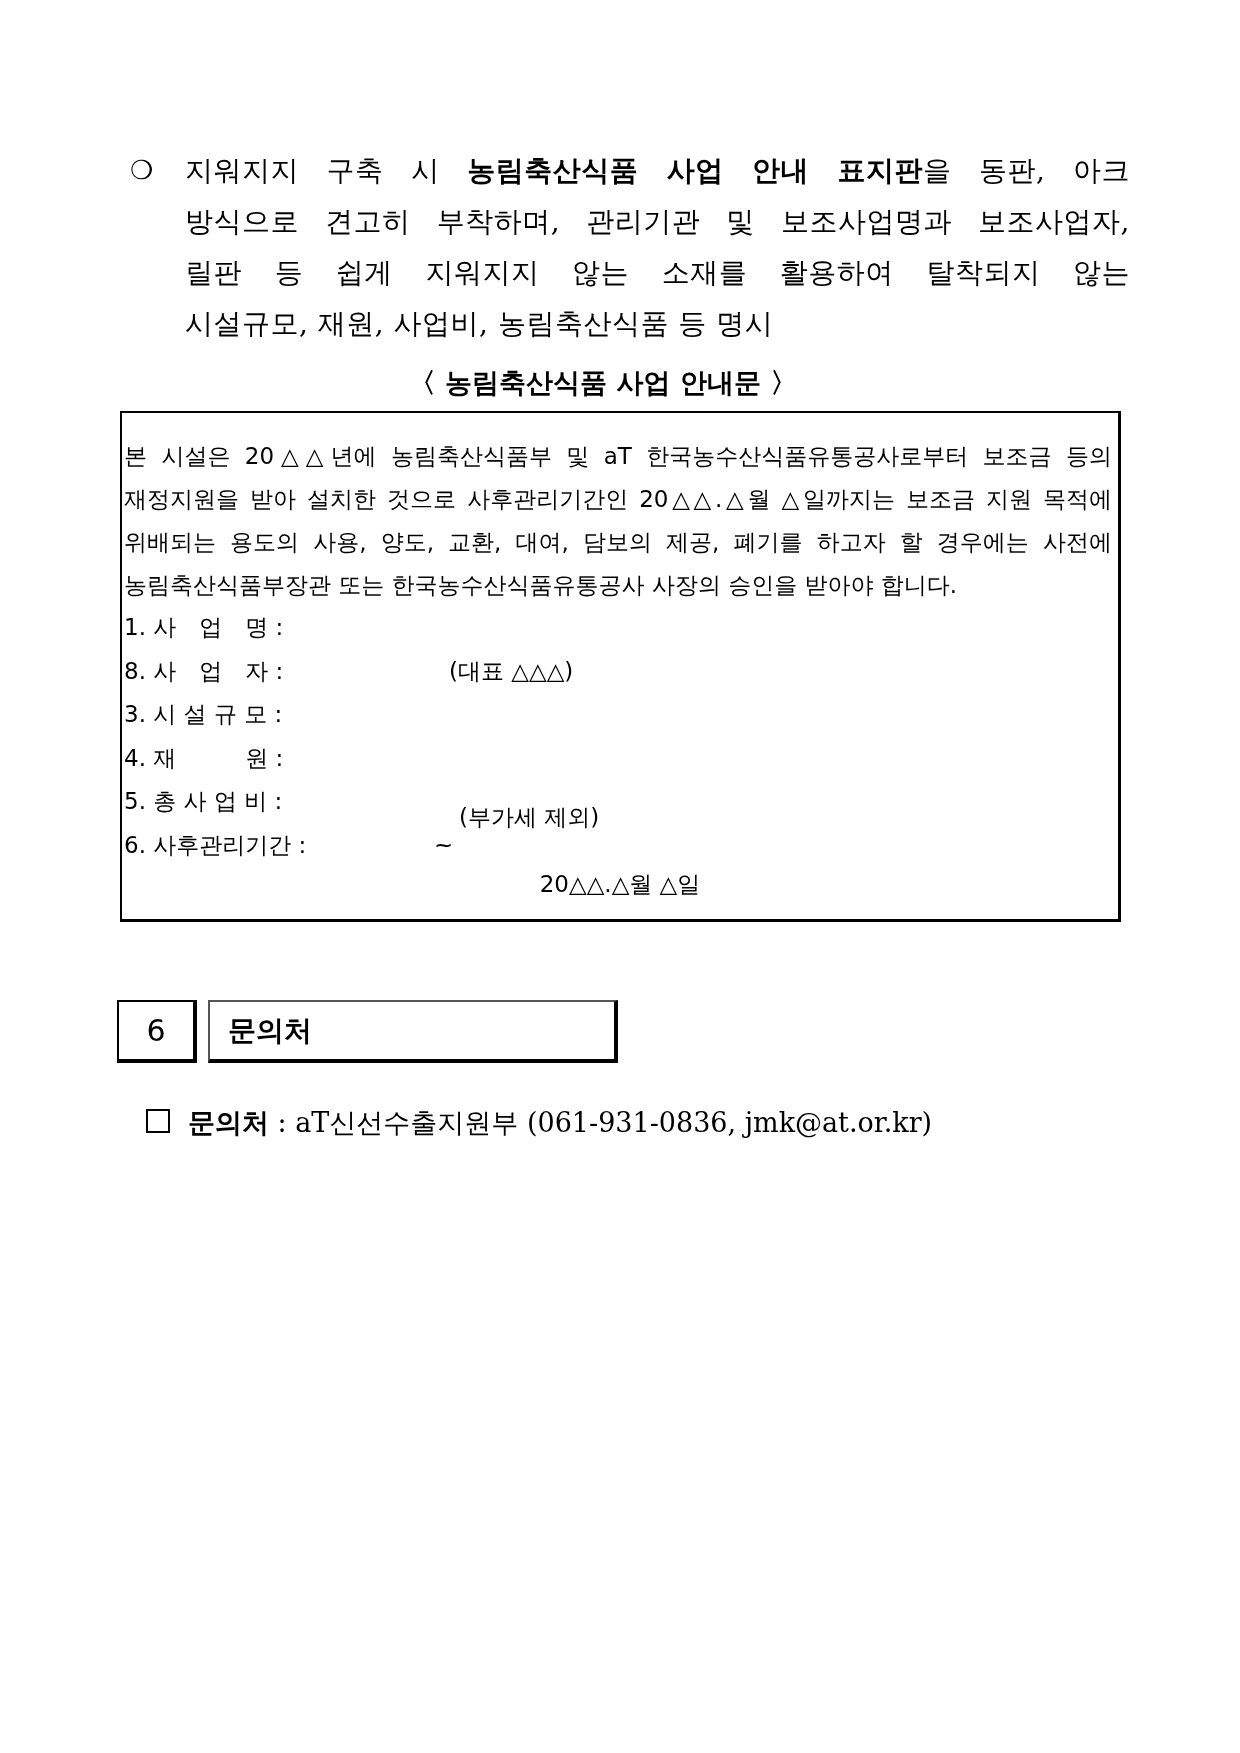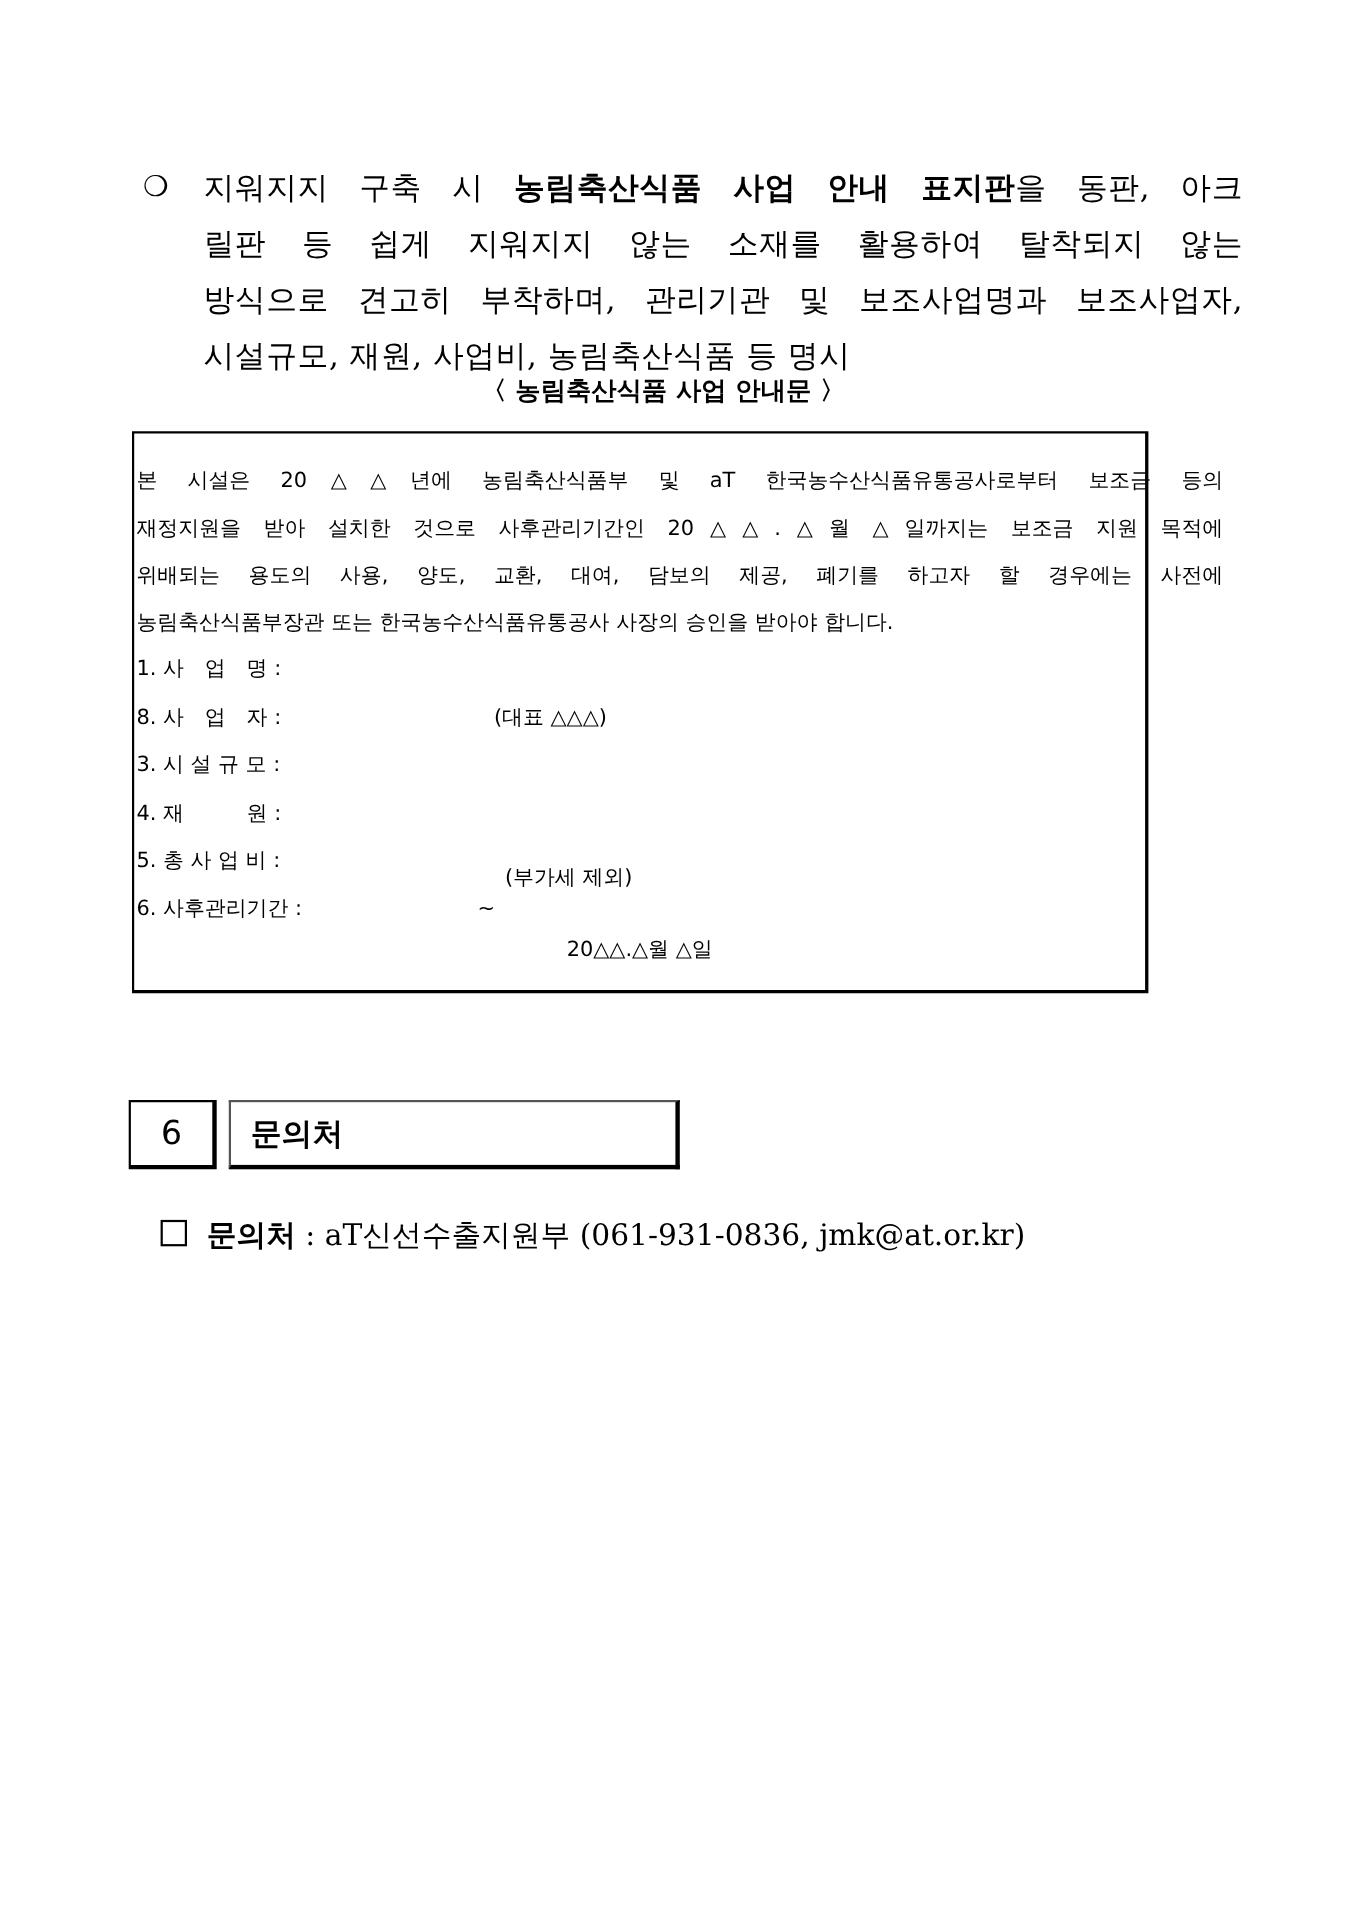--- a/index.html
+++ b/index.html
@@ -8,23 +8,23 @@
   .sans { font-family: "DejaVu Sans", "Liberation Sans", sans-serif; }
 
   
   .bullet-para { position: absolute; left: 130px; top: 145px; width: 1000px; font-size: 28px; line-height: 51px; letter-spacing: 0.5px; }
   .bullet-para .bullet { position: absolute; left: 0; top: 0; font-size: 26px; }
   .bullet-para .lines { margin-left: 55px; }
   .bullet-para .line { display: block; white-space: nowrap; text-align: justify; text-align-last: justify; }
   .bullet-para .line.last { text-align-last: left; }
   .bold { font-weight: bold; }
 
-  .notice-caption { position: absolute; left: 0; width: 1206px; top: 340px; text-align: center; font-size: 23px; font-weight: bold; }
+  .notice-caption { position: absolute; left: 0; width: 1206px; top: 365px; text-align: center; font-size: 27px; font-weight: bold; }
 
-  .notice-box { position: absolute; left: 120px; top: 392px; width: 924px; height: 511px; border: 2px solid #000; border-right-width: 3px; border-bottom-width: 3px; box-sizing: border-box; font-size: 19px; }
+  .notice-box { position: absolute; left: 120px; top: 411px; width: 1001px; height: 511px; border: 2px solid #000; border-right-width: 3px; border-bottom-width: 3px; box-sizing: border-box; font-size: 23px; }
   .notice-body { position: absolute; left: 2px; top: 22px; width: 988px; line-height: 43px; }
   .notice-body .nl { display: block; white-space: nowrap; text-align: justify; text-align-last: justify; }
   .notice-body .nl.last { text-align-last: left; }
   .fields { position: absolute; left: 2px; top: 193px; line-height: 43.5px; }
   .field { position: relative; height: 43.5px; white-space: nowrap; }
   .field .note { position: absolute; top: 0; }
   .notice-date { position: absolute; left: 0; width: 100%; top: 456px; text-align: center; }
   .num-box { position: absolute; left: 117px; top: 1000px; width: 80px; height: 63px; border: 2px solid #000; border-right-width: 4px; border-bottom-width: 4px; box-sizing: border-box; text-align: center; line-height: 57px; font-size: 30px; }
   .title-box { position: absolute; left: 208px; top: 1000px; width: 410px; height: 63px; border: 2px solid #555; border-right: 4px solid #000; border-bottom: 4px solid #000; box-sizing: border-box; line-height: 57px; padding-left: 18px; font-size: 28px; font-weight: bold; }
 
@@ -32,22 +32,22 @@
   .contact .box-icon { display: inline-block; width: 20px; height: 20px; border: 2px solid #000; vertical-align: -1px; margin-right: 18px; }
   .contact .label { font-weight: bold; }
 </style>
 </head>
 <body>
 
 <div class="bullet-para serif">
   <span class="bullet">❍</span>
   <div class="lines">
     <span class="line"><span>지워지지 구축 시 </span><span class="bold">농림축산식품 사업 안내 표지판</span><span>을 동판, 아크</span></span>
+    <span class="line">방식으로 견고히 부착하며, 관리기관 및 보조사업명과 보조사업자,</span>
     <span class="line">릴판 등 쉽게 지워지지 않는 소재를 활용하여 탈착되지 않는</span>
-    <span class="line">방식으로 견고히 부착하며, 관리기관 및 보조사업명과 보조사업자,</span>
     <span class="line last">시설규모, 재원, 사업비, 농림축산식품 등 명시</span>
   </div>
 </div>
 
 <div class="notice-caption sans">〈 농림축산식품 사업 안내문 〉</div>
 
 <div class="notice-box sans">
   <div class="notice-body">
     <span class="nl"> 본 시설은 20△△년에 농림축산식품부 및 aT 한국농수산식품유통공사로부터 보조금 등의</span>
     <span class="nl">재정지원을 받아 설치한 것으로 사후관리기간인 20△△.△월 △일까지는 보조금 지원 목적에</span>

